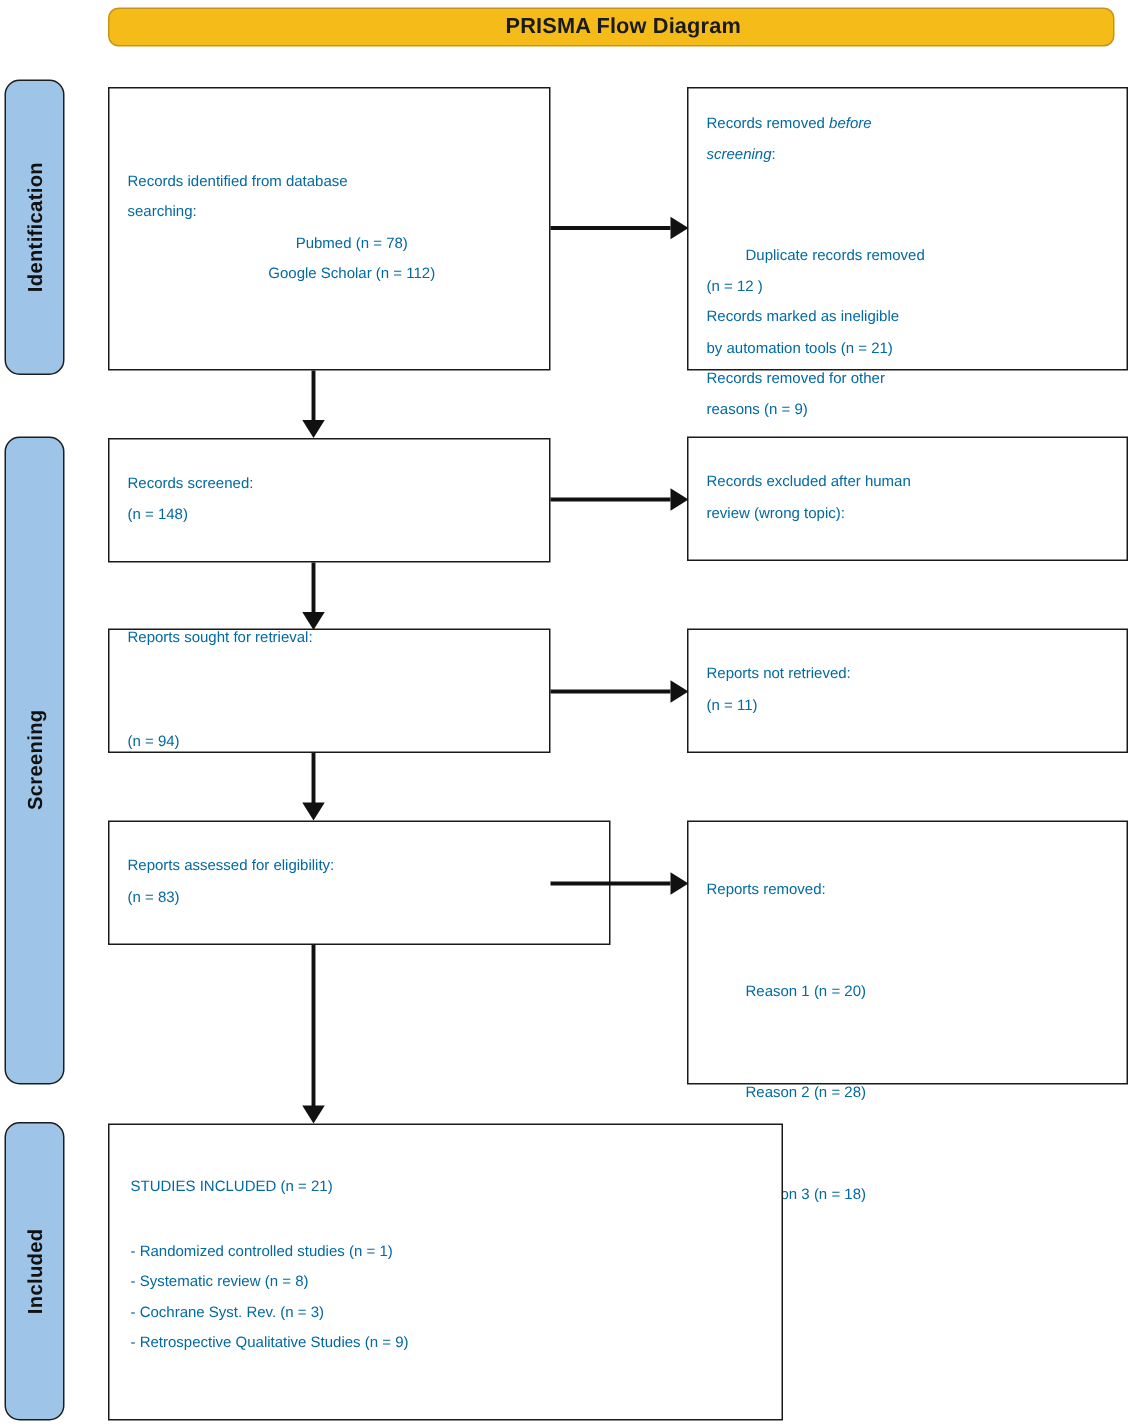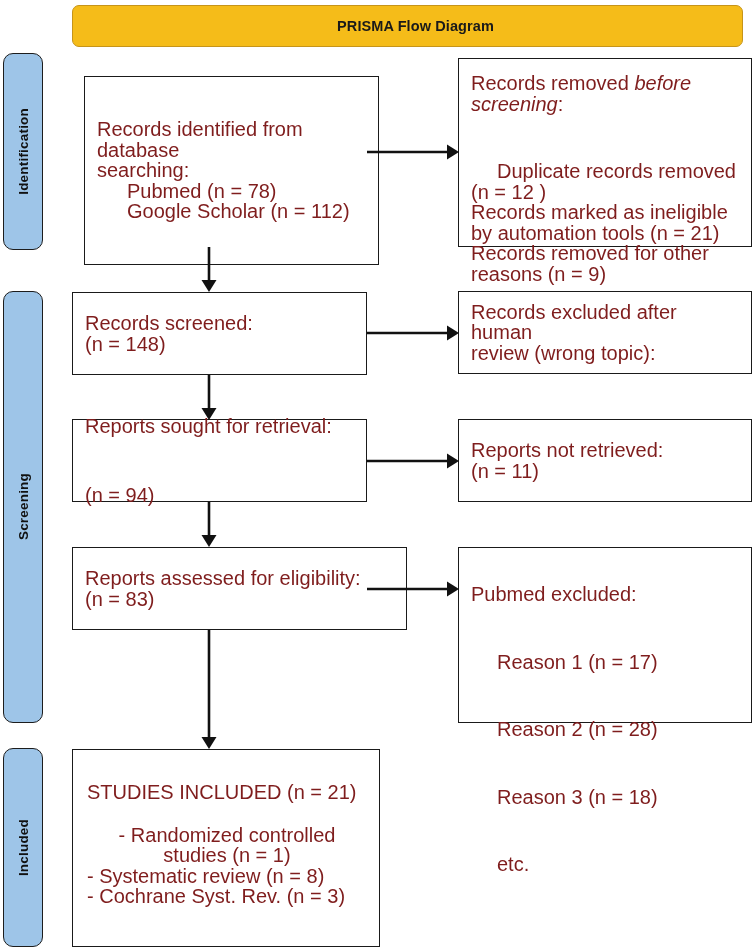--- a/index.html
+++ b/index.html
@@ -17,21 +17,21 @@
     width: 755px;
     height: 951px;
     background: #ffffff;
     overflow: hidden;
   }
   .title-bar {
     position: absolute;
     left: 72px;
     top: 5px;
     width: 671px;
-    height: 42px;
+    height: 26px;
     background: #f5bc19;
     border: 1.5px solid #c6941a;
     border-radius: 7px;
     box-sizing: border-box;
     display: flex;
     align-items: center;
     justify-content: center;
     padding-left: 16px;
   }
   .title-text {
@@ -69,35 +69,35 @@
     display: flex;
     flex-direction: column;
     justify-content: center;
     padding: 0 12px;
   }
   .box.top-aligned {
     justify-content: flex-start;
     padding-top: 14px;
   }
   .line {
-    font-size: 20px;
+    font-size: 10px;
     line-height: 20.5px;
-    color: #7f1d1d;
+    color: #0369a1;
     white-space: pre-wrap;
   }
   .line.indent {
     padding-left: 30px;
+    text-align: center;
   }
   .line.indent-sm {
     padding-left: 26px;
     margin-top: 47px;
   }
   .line.gap-above {
     margin-top: 22px;
-    text-align: center;
   }
   .ital {
     font-style: italic;
   }
   .arrow {
     position: absolute;
   }
   .arrow svg {
     display: block;
     overflow: visible;
@@ -115,21 +115,21 @@
   <div class="stage" style="top:53px; height:197px;">
     <span class="stage-label">Identification</span>
   </div>
   <div class="stage" style="top:291px; height:432px;">
     <span class="stage-label">Screening</span>
   </div>
   <div class="stage" style="top:748px; height:199px;">
     <span class="stage-label">Included</span>
   </div>
 
-  <div class="box" style="left:72px; top:76px; width:295px; height:189px;margin-left:12px;">
+  <div class="box" style="left:72px; top:58px; width:295px; height:189px;">
     <div class="line">Records identified from database</div>
     <div class="line">searching:</div>
     <div class="line indent">Pubmed (n = 78)</div>
     <div class="line indent">Google Scholar (n = 112)</div>
   </div>
 
   <div class="box top-aligned" style="left:458px; top:58px; width:294px; height:189px;">
     <div class="line"><span>Records removed </span><span class="ital">before</span></div>
     <div class="line"><span class="ital">screening</span><span>:</span></div>
     <div class="line indent-sm">Duplicate records removed</div>
@@ -159,32 +159,33 @@
     <div class="line">Reports not retrieved:</div>
     <div class="line">(n = 11)</div>
   </div>
 
   <div class="box" style="left:72px; top:547px; width:335px; height:83px;">
     <div class="line">Reports assessed for eligibility:</div>
     <div class="line">(n = 83)</div>
   </div>
 
   <div class="box top-aligned" style="left:458px; top:547px; width:294px; height:176px; padding-top:36px;">
-    <div class="line">Pubmed excluded:</div>
-    <div class="line indent-sm">Reason 1 (n = 17)</div>
+    <div class="line">Reports removed:</div>
+    <div class="line indent-sm">Reason 1 (n = 20)</div>
     <div class="line indent-sm">Reason 2 (n = 28)</div>
     <div class="line indent-sm">Reason 3 (n = 18)</div>
     <div class="line indent-sm">etc.</div>
   </div>
 
-  <div class="box top-aligned" style="left:72px; top:749px; width:308px; height:198px; padding-top:32px; padding-left:14px;">
+  <div class="box top-aligned" style="left:72px; top:749px; width:450px; height:198px; padding-top:32px; padding-left:14px;">
     <div class="line">STUDIES INCLUDED (n = 21)</div>
     <div class="line gap-above">- Randomized controlled studies (n = 1)</div>
     <div class="line">- Systematic review (n = 8)</div>
     <div class="line">- Cochrane Syst. Rev. (n = 3)</div>
+    <div class="line">- Retrospective Qualitative Studies (n = 9)</div>
   </div>
 
   <div class="arrow" style="left:367px; top:141px;">
     <svg width="93" height="22" viewBox="0 0 93 22">
       <line x1="0" y1="11" x2="80" y2="11" stroke="#111111" stroke-width="2.6"></line>
       <polygon points="80,3.5 92,11 80,18.5" fill="#111111"></polygon>
     </svg>
   </div>
 
   <div class="arrow" style="left:198px; top:247px;">

